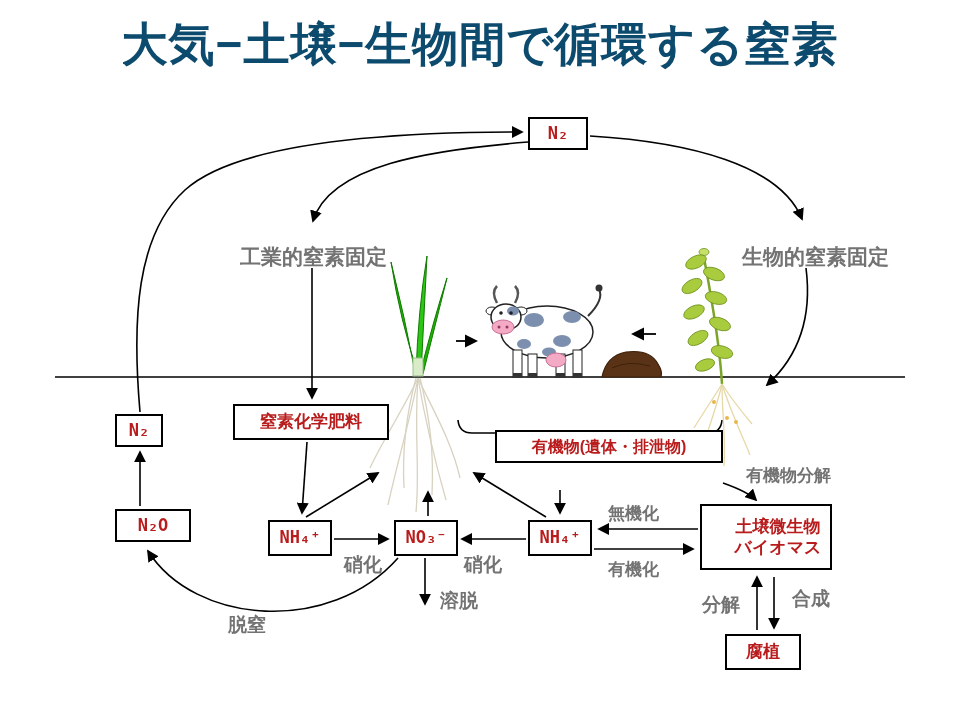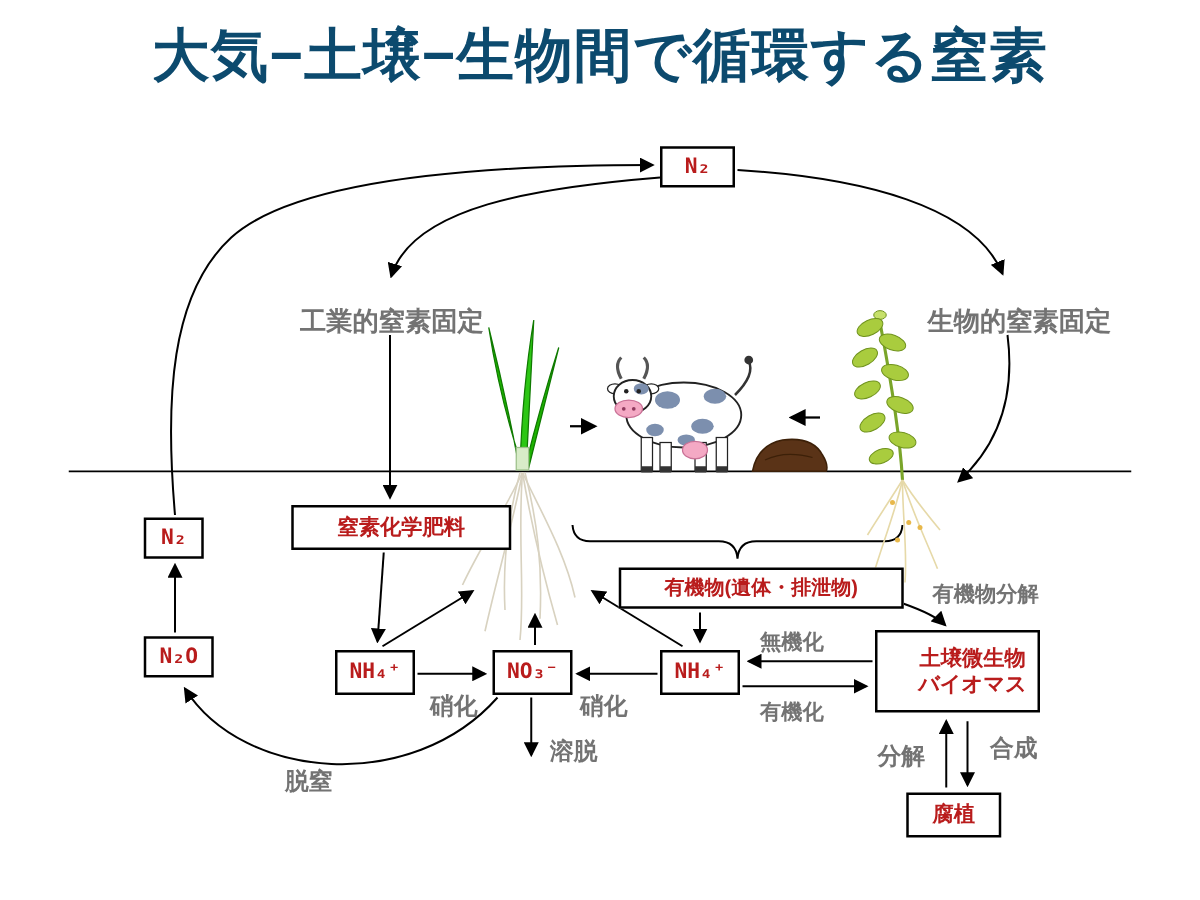--- a/index.html
+++ b/index.html
@@ -151,45 +151,45 @@
         <circle cx="718" cy="432" r="2"></circle>
         <circle cx="736" cy="422" r="2"></circle>
       </g>
     </g>
   </svg>
 
   <div class="box formula" style="left:528px; top:117px; width:60px; height:33px;">
     <span>N₂</span>
   </div>
 
-  <div class="box jp" style="left:233px; top:404px; width:176px; height:36px;">
+  <div class="box jp" style="left:233px; top:404px; width:156px; height:36px;">
     <span>窒素化学肥料</span>
   </div>
 
   <div class="box formula" style="left:115px; top:414px; width:48px; height:33px;">
     <span>N₂</span>
   </div>
 
-  <div class="box formula" style="left:115px; top:509px; width:56px; height:33px;">
+  <div class="box formula" style="left:115px; top:509px; width:76px; height:33px;">
     <span>N₂O</span>
   </div>
 
   <div class="box formula" style="left:268px; top:520px; width:64px; height:36px;">
     <span>NH₄⁺</span>
   </div>
 
   <div class="box formula" style="left:394px; top:520px; width:64px; height:36px;">
     <span>NO₃⁻</span>
   </div>
 
   <div class="box formula" style="left:528px; top:520px; width:64px; height:36px;">
     <span>NH₄⁺</span>
   </div>
 
-  <div class="box jp" style="left:495px; top:454px; width:228px; height:33px; font-size:16px;align-items:center;">
+  <div class="box jp" style="left:495px; top:430px; width:228px; height:33px; font-size:16px;align-items:center;">
     <span>有機物(遺体・排泄物)</span>
   </div>
 
   <div class="box jp" style="left:700px; top:504px; width:132px; height:66px;padding-left:24px;">
     <span>土壌微生物</span>
     <span>バイオマス</span>
   </div>
 
   <div class="box jp" style="left:725px; top:634px; width:76px; height:36px;">
     <span>腐植</span>

